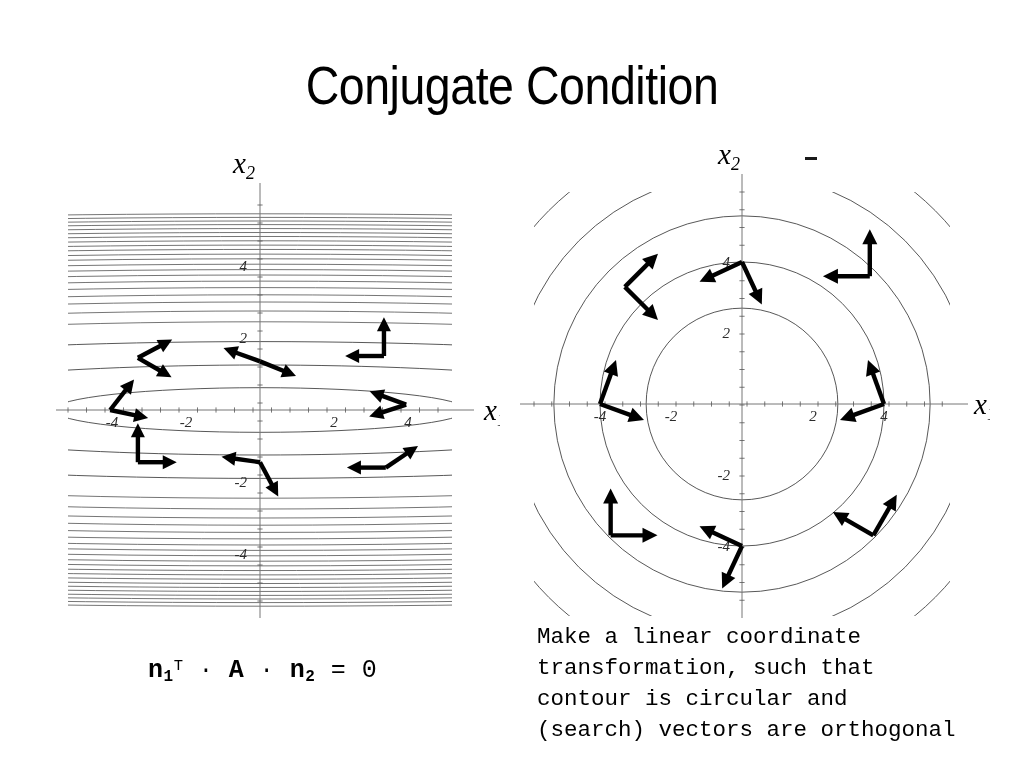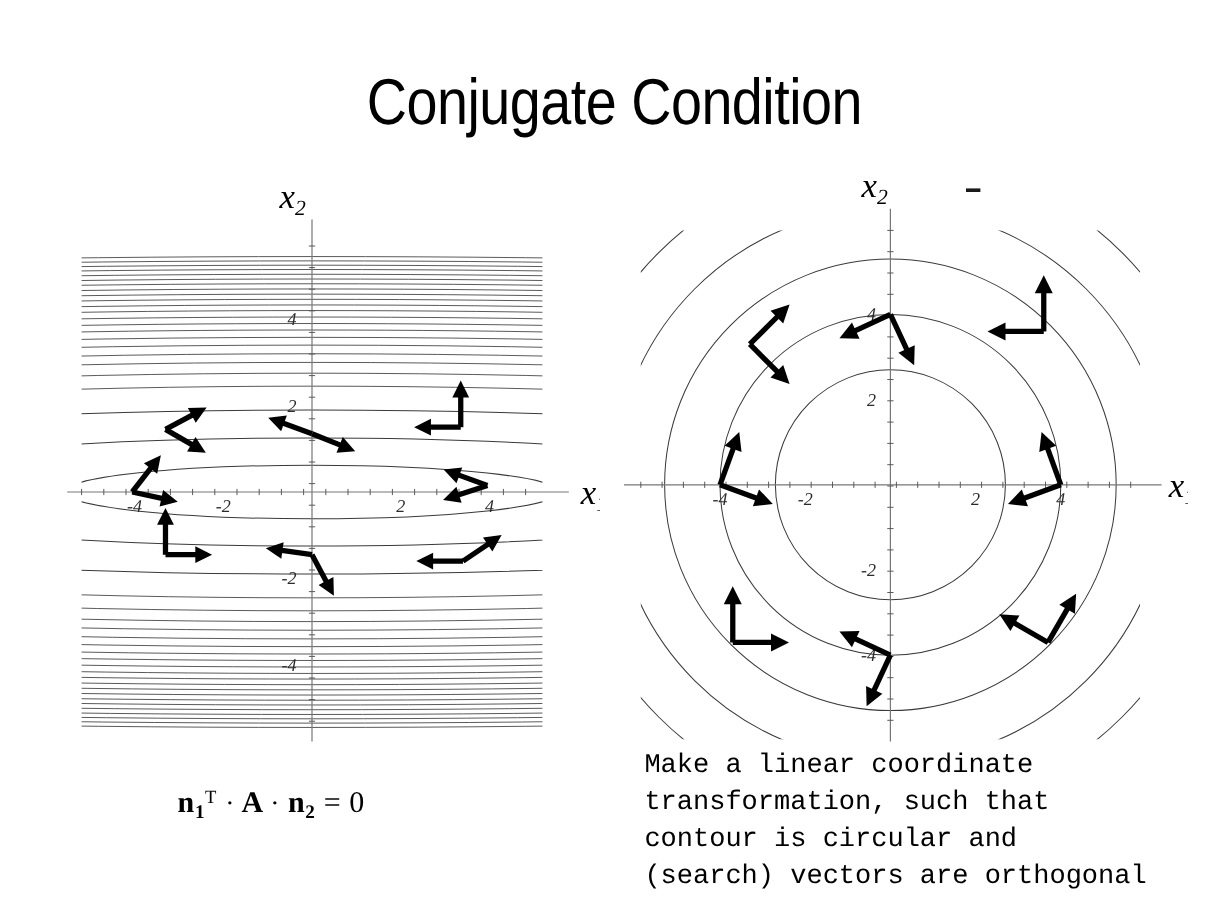--- a/index.html
+++ b/index.html
@@ -47,21 +47,21 @@
   #left-figure  { left: 40px;  top: 148px; width: 460px; height: 470px; }
   #right-figure { left: 520px; top: 140px; width: 470px; height: 478px; }
 
   .figure-panel svg { display: block; }
 
   
   #conjugate-formula {
     position: absolute;
     left: 148px;
     top: 656px;
-    font-family: Liberation Serif, serif;
+    font-family: Liberation Mono, monospace;
     font-size: 25px;
     font-weight: bold;
     white-space: nowrap;
     letter-spacing: 0.5px;
   }
   #conjugate-formula .sub {
     font-size: 0.64em;
     vertical-align: -0.28em;
     font-weight: bold;
   }

